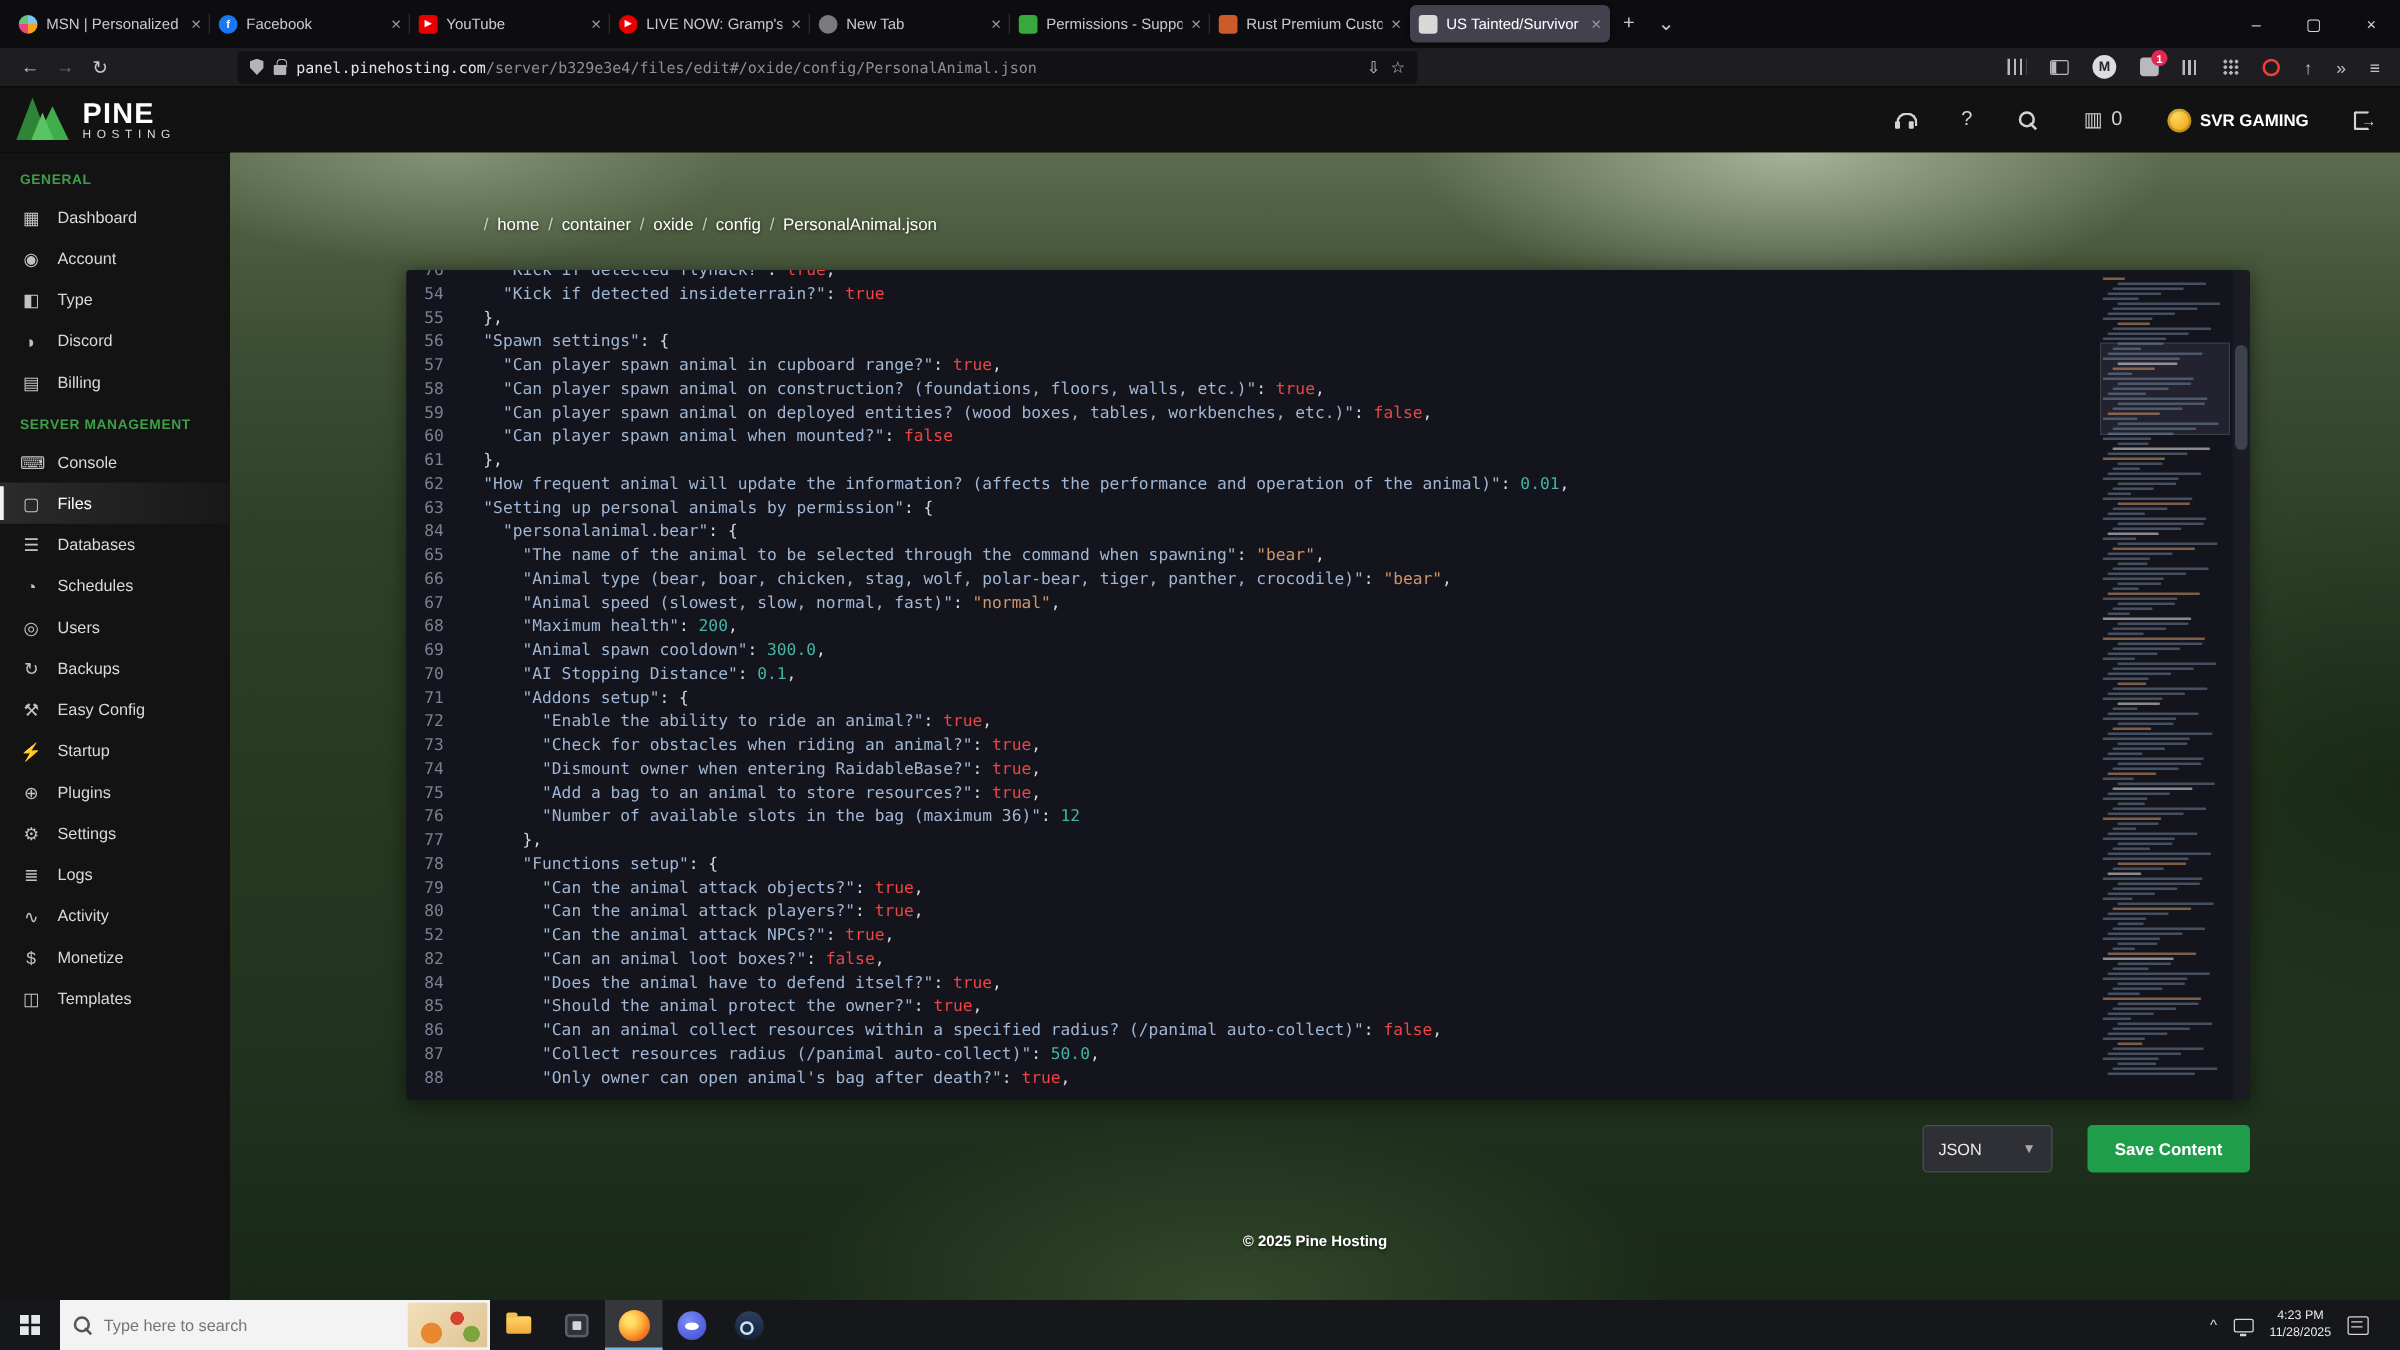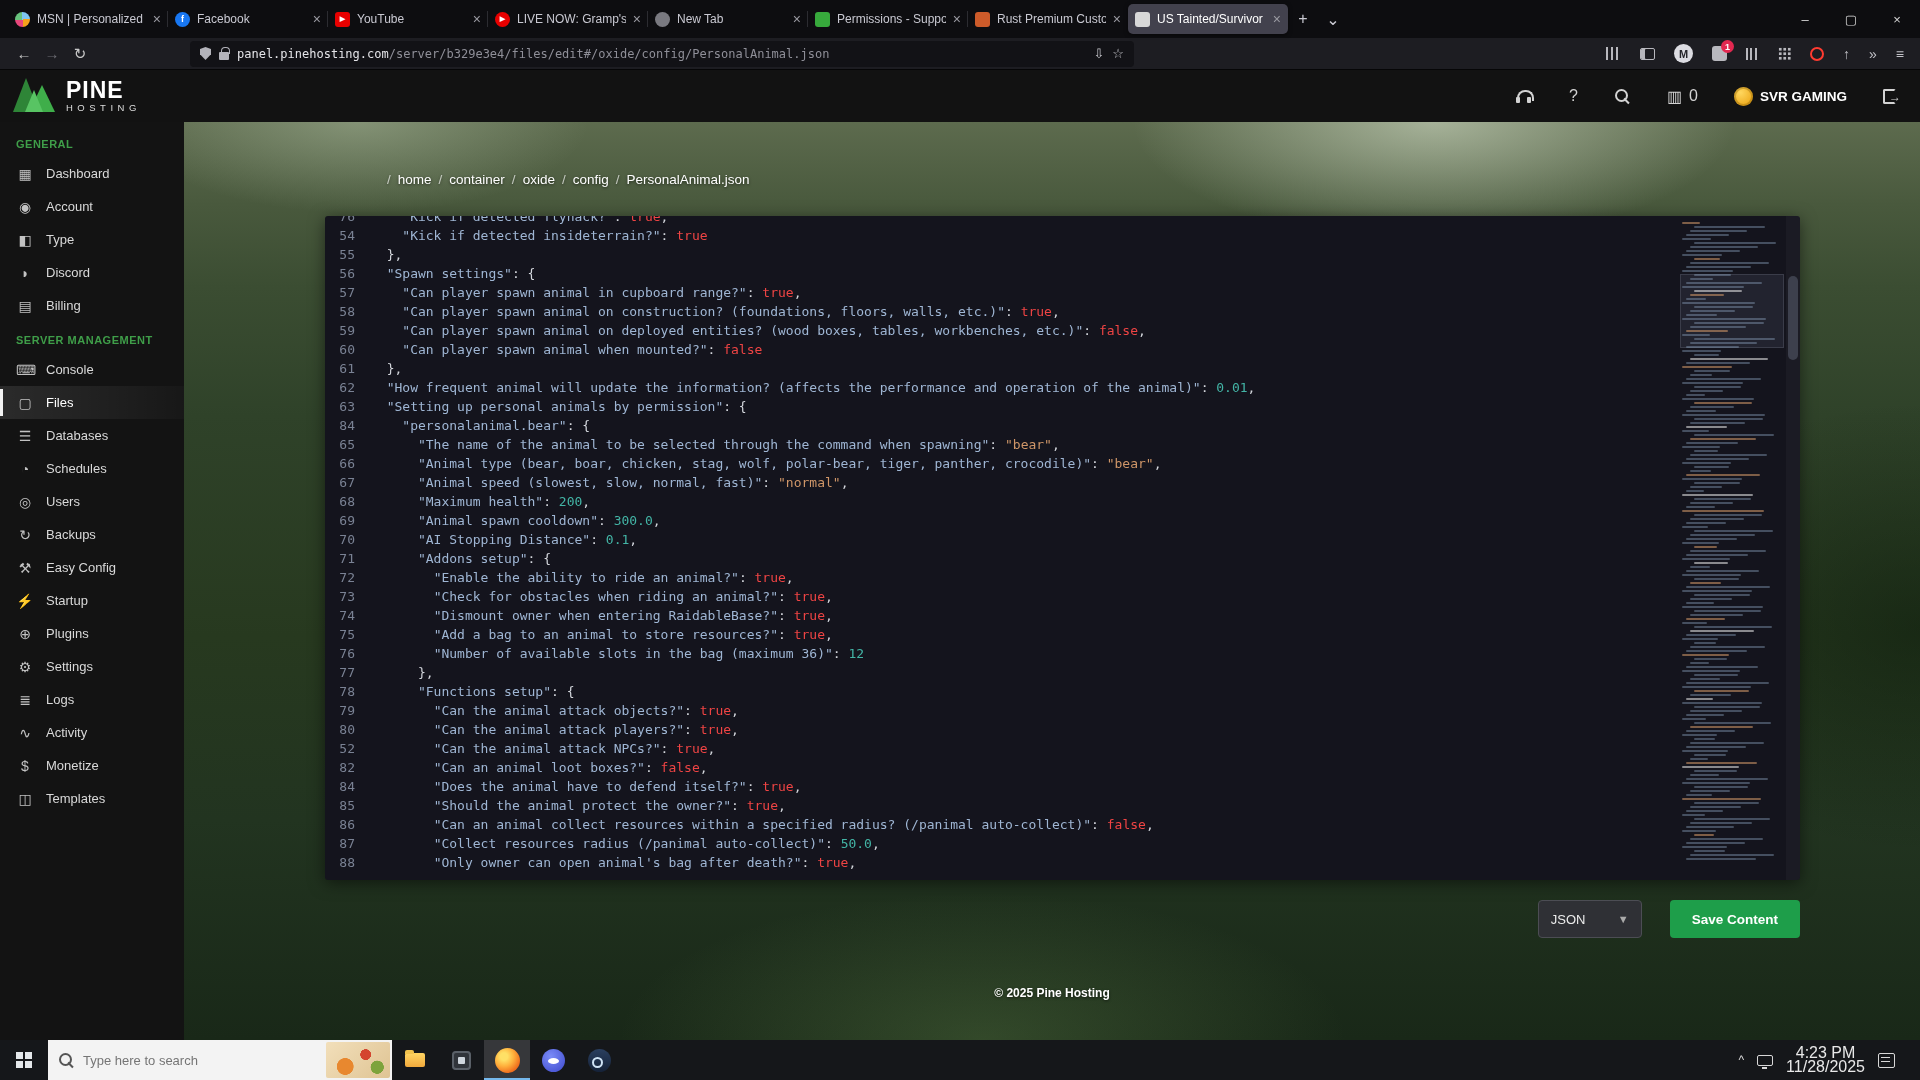--- a/index.html
+++ b/index.html
@@ -135,21 +135,21 @@
   .ic-snip::after{content:"";position:absolute;left:6px;top:6px;width:7px;height:7px;background:#cfd6dd;border-radius:1px}
   .ic-firefox{width:25px;height:25px;border-radius:50%;background:radial-gradient(circle at 36% 34%,#ffe066 0 16%,#ffb13d 42%,#f0701e 72%,#d64a12 100%)}
   .ic-discord{width:23px;height:23px;border-radius:50%;background:radial-gradient(circle at 38% 32%,#7a8cf8,#4e5bd8 72%);position:relative}
   .ic-discord::after{content:"";position:absolute;left:6px;top:9px;width:11px;height:6px;background:#fff;border-radius:50%}
   .ic-steam{width:23px;height:23px;border-radius:50%;background:linear-gradient(180deg,#2a3f5f,#152238);position:relative}
   .ic-steam::after{content:"";position:absolute;left:4px;bottom:4px;width:7px;height:7px;border:2px solid #cfe3f5;border-radius:50%}
   .tray{margin-left:auto;display:flex;align-items:center;gap:13px;padding-right:6px;color:#e8e8e8}
   .tray .chev{font-size:12px;color:#dcdcdc}
   .ic-monitor{width:16px;height:11px;border:1.5px solid #d8d8d8;border-radius:2px;position:relative}
   .ic-monitor::after{content:"";position:absolute;left:4px;bottom:-4px;width:5px;height:2px;background:#d8d8d8}
-  .clock{font-size:16px;line-height:14px;text-align:center}
+  .clock{font-size:10px;line-height:14px;text-align:center}
   .ic-notif{width:17px;height:15px;border:1.5px solid #d8d8d8;border-radius:2px;position:relative}
   .ic-notif::after{content:"";position:absolute;left:2px;top:3px;width:9px;height:1.5px;background:#d8d8d8;box-shadow:0 4px 0 #d8d8d8}
   .desk-sliver{width:6px;border-left:1px solid rgba(255,255,255,.25)}
 </style>
 </head>
 <body>
 
 <div class="screen">
 
   <div class="tabbar">

